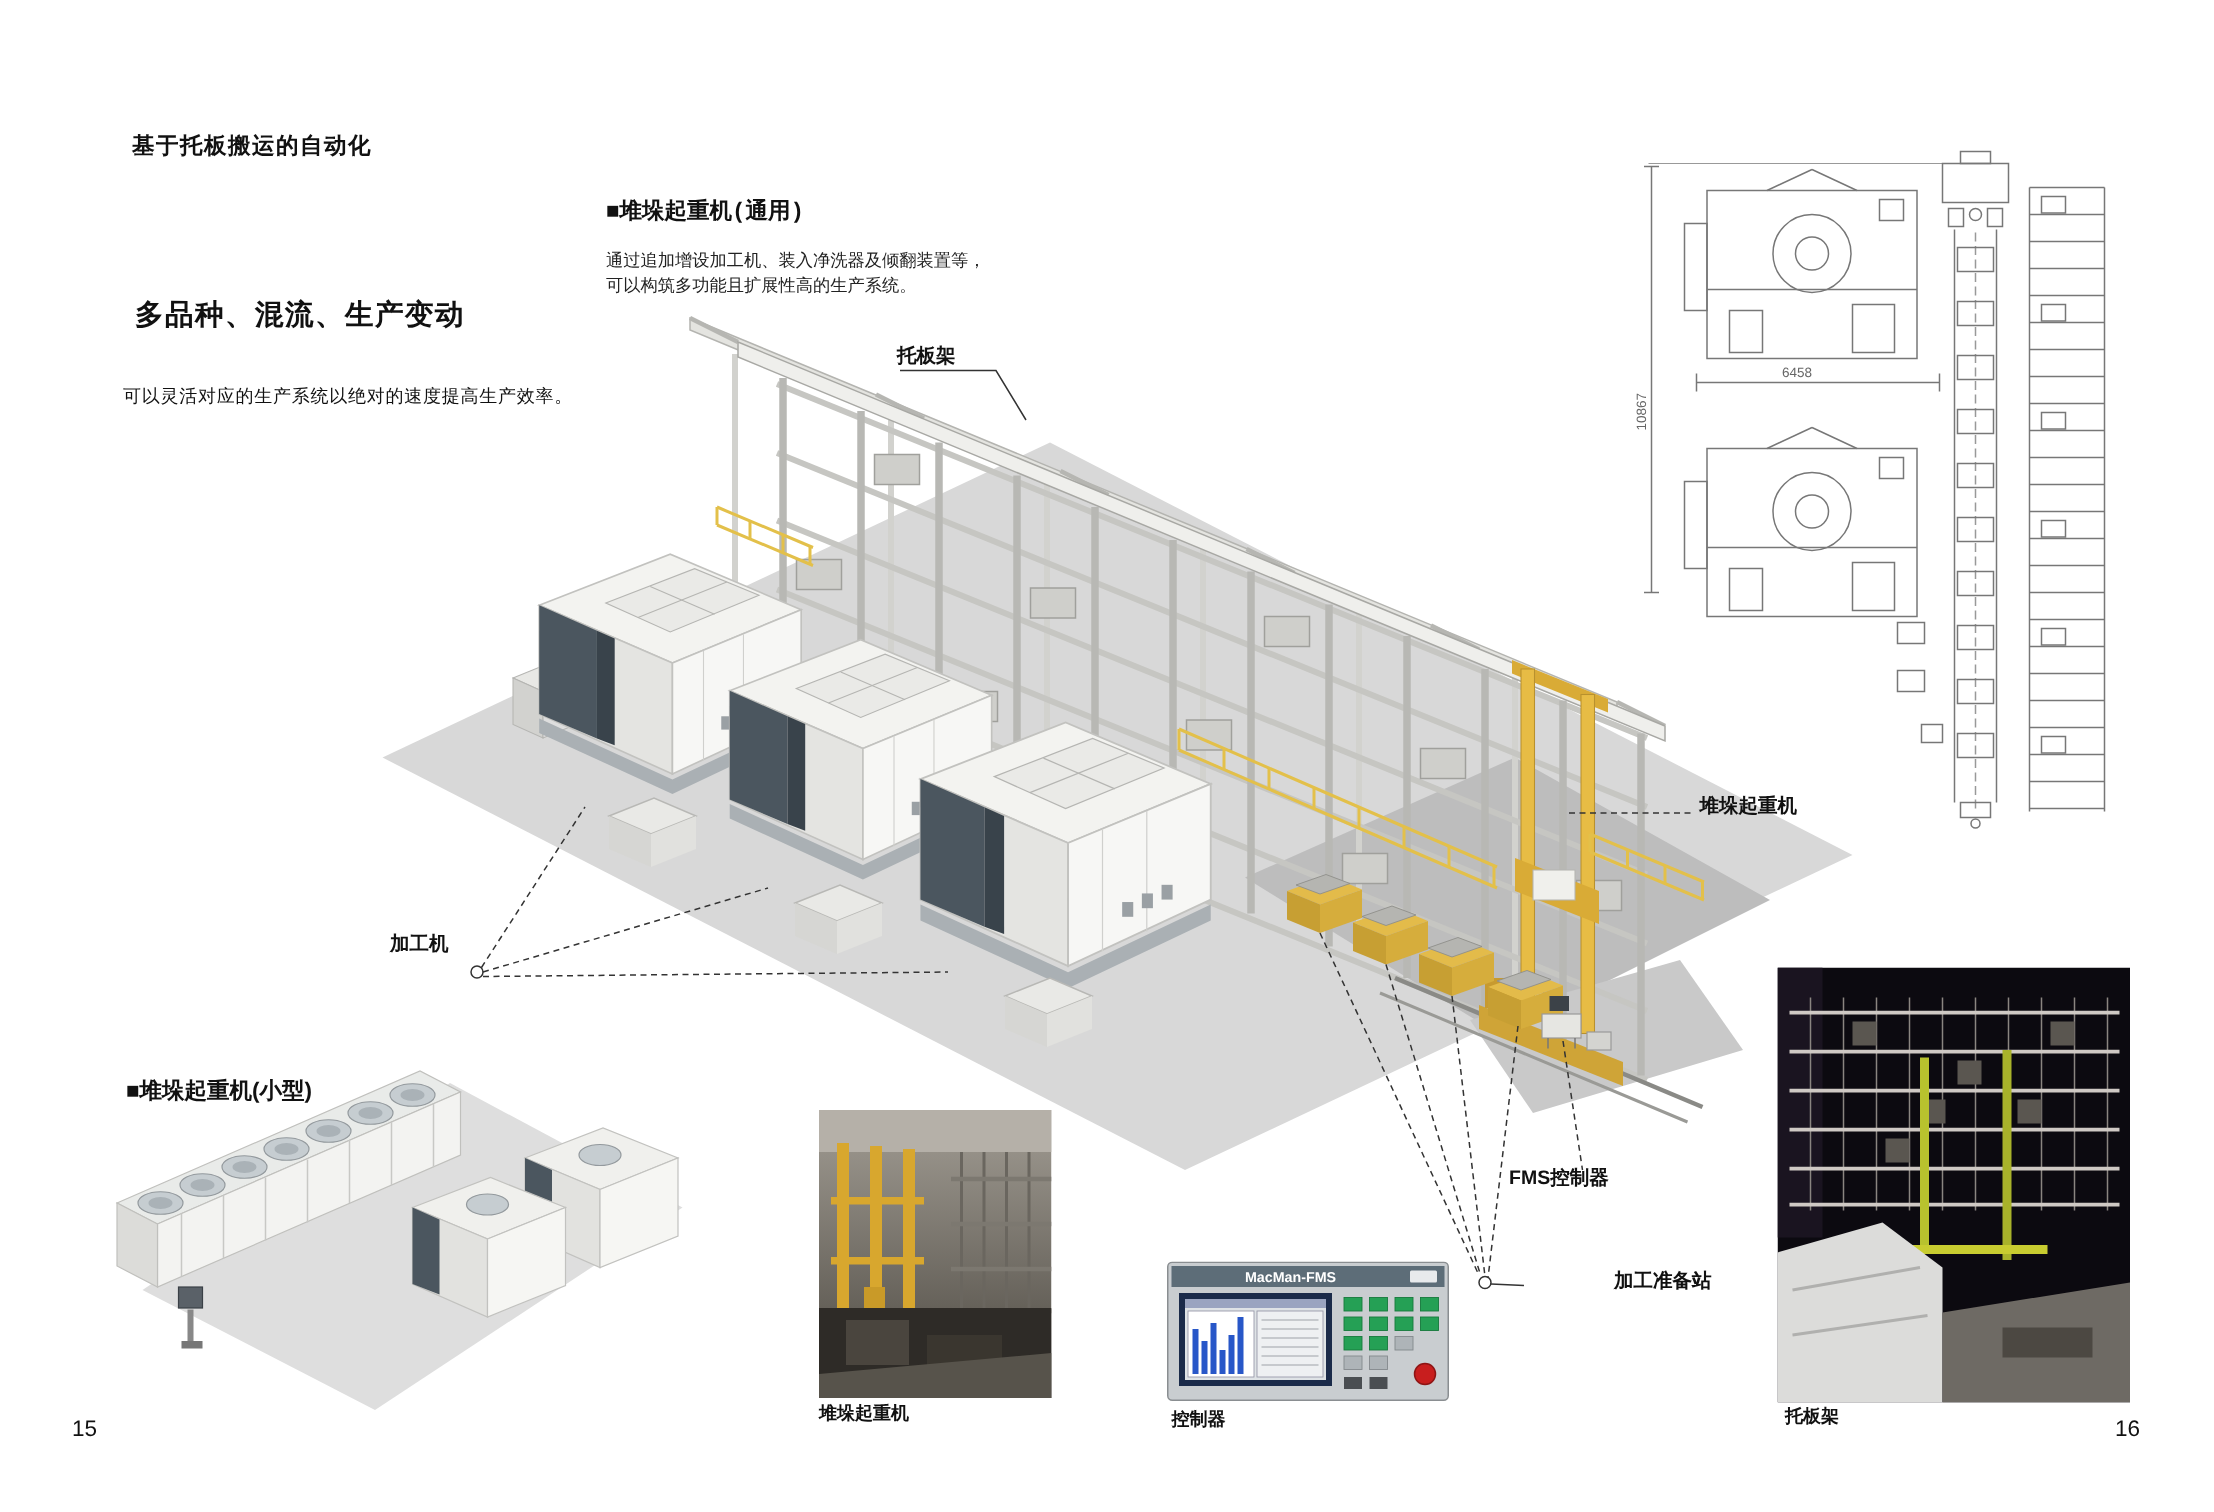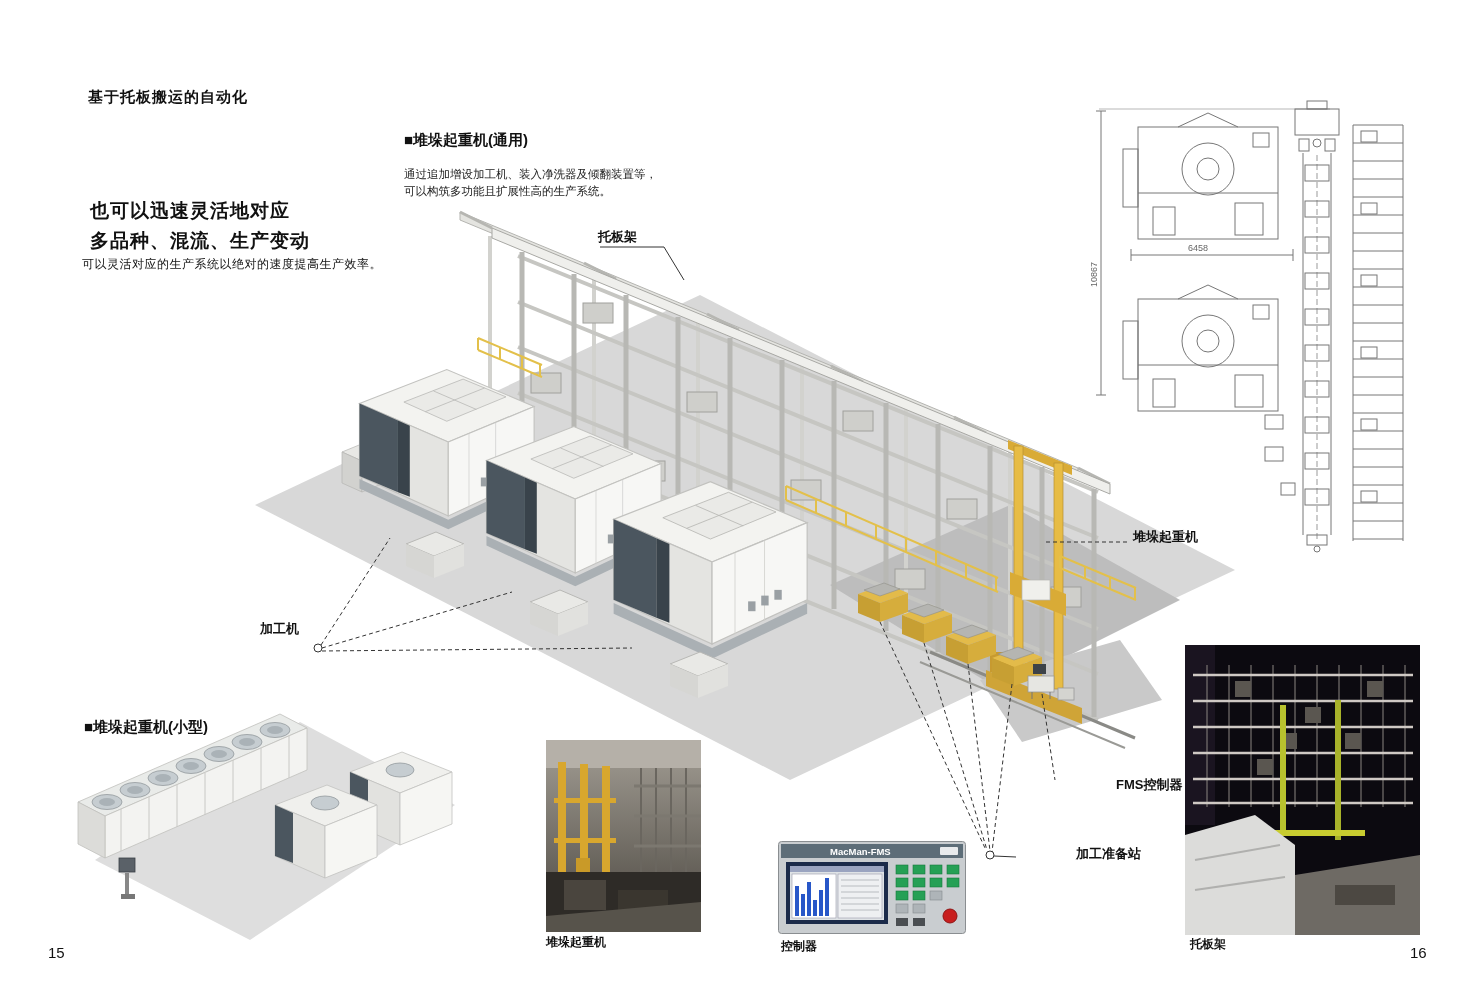--- a/index.html
+++ b/index.html
@@ -485,37 +485,36 @@
     <rect x="60" y="185" width="120" height="6" fill="#c8cc30"></rect>
     <polygon points="0,190 70,170 110,200 110,290 0,290" fill="#dcdcda"></polygon>
     <line x1="10" y1="215" x2="95" y2="200" stroke="#b0b0ae" stroke-width="2"></line>
     <line x1="10" y1="245" x2="100" y2="232" stroke="#b0b0ae" stroke-width="2"></line>
     <polygon points="110,230 235,210 235,290 110,290" fill="#6e6a64"></polygon>
     <rect x="150" y="240" width="60" height="20" fill="#4c4842"></rect>
   </svg>
 
   <div class="abs tagline" style="left:88px; top:88px;">基于托板搬运的自动化</div>
   <div class="abs subtitle" style="left:90px; top:196px;">
-    <div>也可以迅速灵活地对应</div>
     <div>多品种、混流、生产变动</div>
   </div>
   <div class="abs lead" style="left:82px; top:256px;">可以灵活对应的生产系统以绝对的速度提高生产效率。</div>
 
-  <div class="abs sec-head" style="left:404px; top:131px;">■堆垛起重机(通用)</div>
+  <div class="abs sec-head" style="left:404px; top:131px;font-family:Liberation Mono, monospace;">■堆垛起重机(通用)</div>
   <div class="abs sec-desc" style="left:404px; top:166px;">
     <div>通过追加增设加工机、装入净洗器及倾翻装置等，</div>
     <div>可以构筑多功能且扩展性高的生产系统。</div>
   </div>
 
   <div class="abs sec-head" style="left:64px; top:718px;margin-left:20px;">■堆垛起重机(小型)</div>
 
   <div class="abs dlabel" style="left:598px; top:228px;">托板架</div>
   <div class="abs dlabel" style="left:1133px; top:528px;">堆垛起重机</div>
   <div class="abs dlabel" style="left:260px; top:620px;">加工机</div>
-  <div class="abs dlabel" style="left:1116px; top:776px;">FMS控制器</div>
+  <div class="abs dlabel" style="left:1006px; top:776px;">FMS控制器</div>
   <div class="abs dlabel" style="left:1076px; top:845px;">加工准备站</div>
 
   <div class="abs caption" style="left:546px; top:934px;">堆垛起重机</div>
   <div class="abs caption" style="left:781px; top:938px;">控制器</div>
   <div class="abs caption" style="left:1190px; top:936px;">托板架</div>
 
   <div class="abs pageno" style="left:48px; top:944px;">15</div>
   <div class="abs pageno" style="left:1410px; top:944px;">16</div>
 
 </div>

